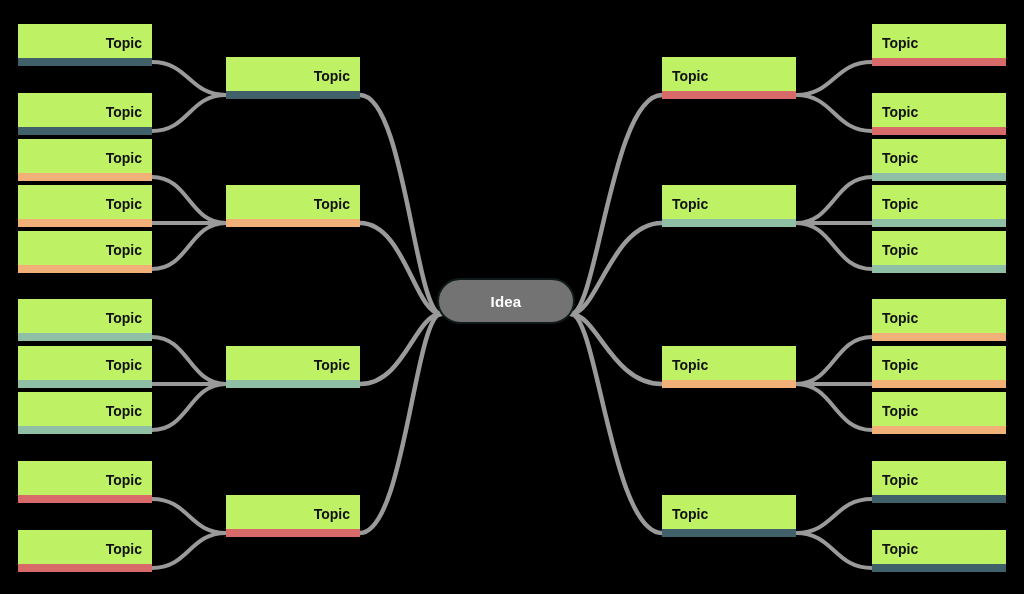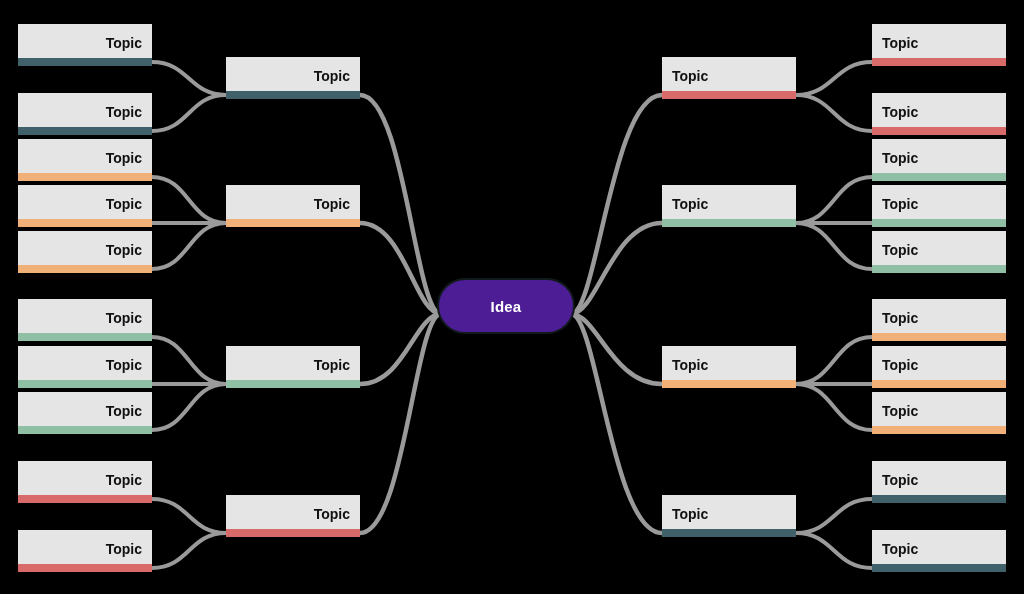--- a/index.html
+++ b/index.html
@@ -19,21 +19,21 @@
     position: absolute;
     left: 0;
     top: 0;
     width: 1024px;
     height: 594px;
     pointer-events: none;
   }
   .node {
     position: absolute;
     box-sizing: border-box;
-    background: #e5e5e5;
+    background: #bef264;
     display: flex;
     flex-direction: column;
     justify-content: flex-end;
     overflow: hidden;
   }
   .node .label {
     font-size: 14px;
     font-weight: bold;
     color: #111111;
     line-height: 1;
@@ -203,16 +203,16 @@
       <div class="bar" style="background: rgb(240, 176, 120);"></div>
     </div>
     <div class="node align-left" style="left: 872px; top: 461px; width: 134px; height: 42px;">
       <div class="label">Topic</div>
       <div class="bar" style="background: rgb(65, 97, 106);"></div>
     </div>
     <div class="node align-left" style="left: 872px; top: 530px; width: 134px; height: 42px;">
       <div class="label">Topic</div>
       <div class="bar" style="background: rgb(65, 97, 106);"></div>
     </div>
-    <div class="center-node" style="left: 437px; top: 278px; width: 138px; height: 56px; background: #4c1d95; border-color: rgb(16, 26, 26);">
+    <div class="center-node" style="left: 437px; top: 278px; width: 138px; height: 46px; background: #737373; border-color: rgb(16, 26, 26);">
       <div class="label">Idea</div>
     </div>
   </div>
 
 </body></html>

